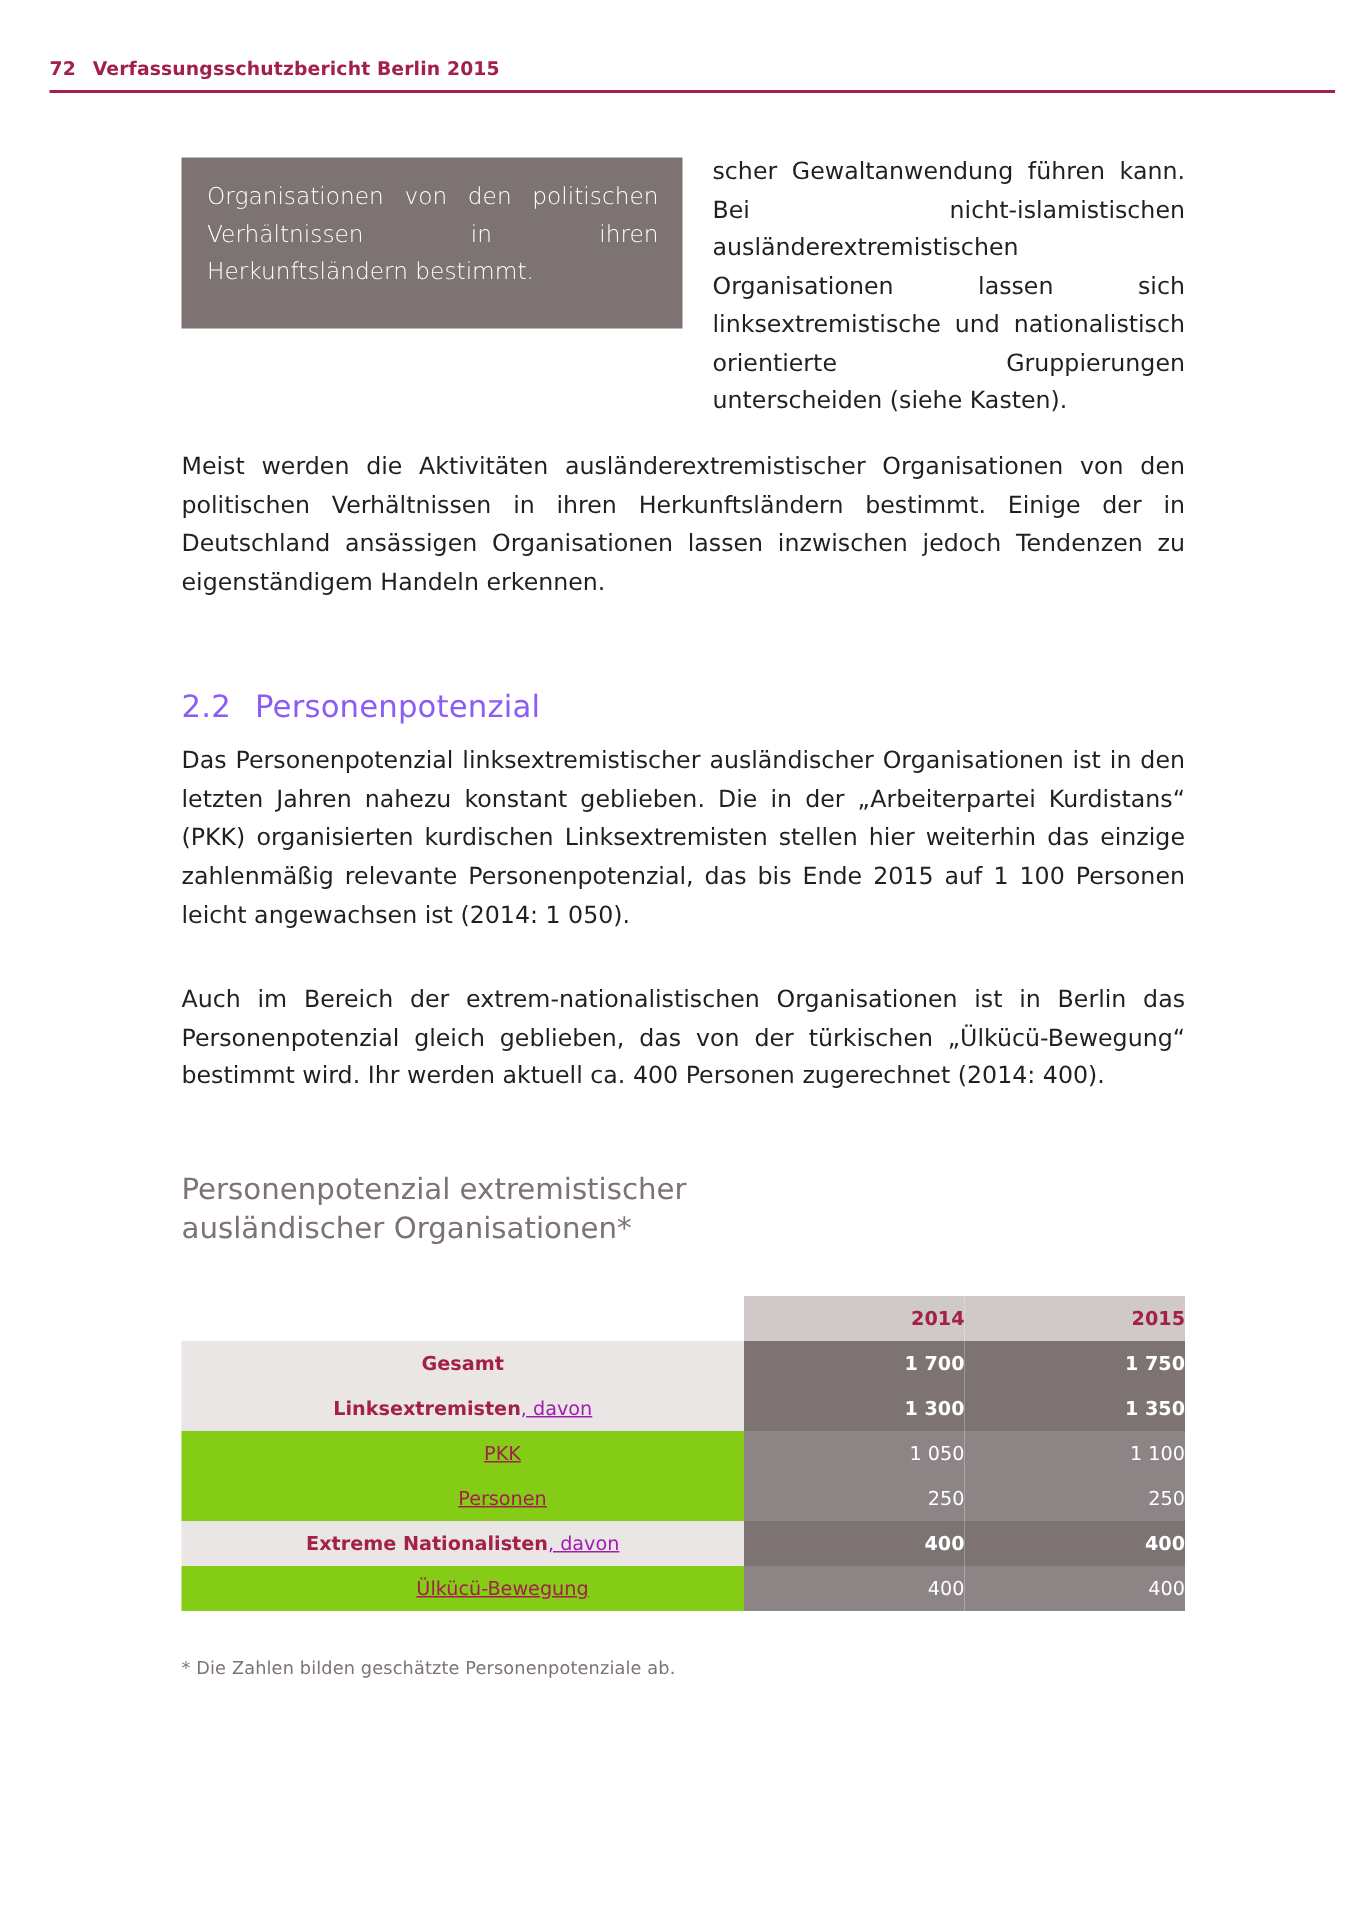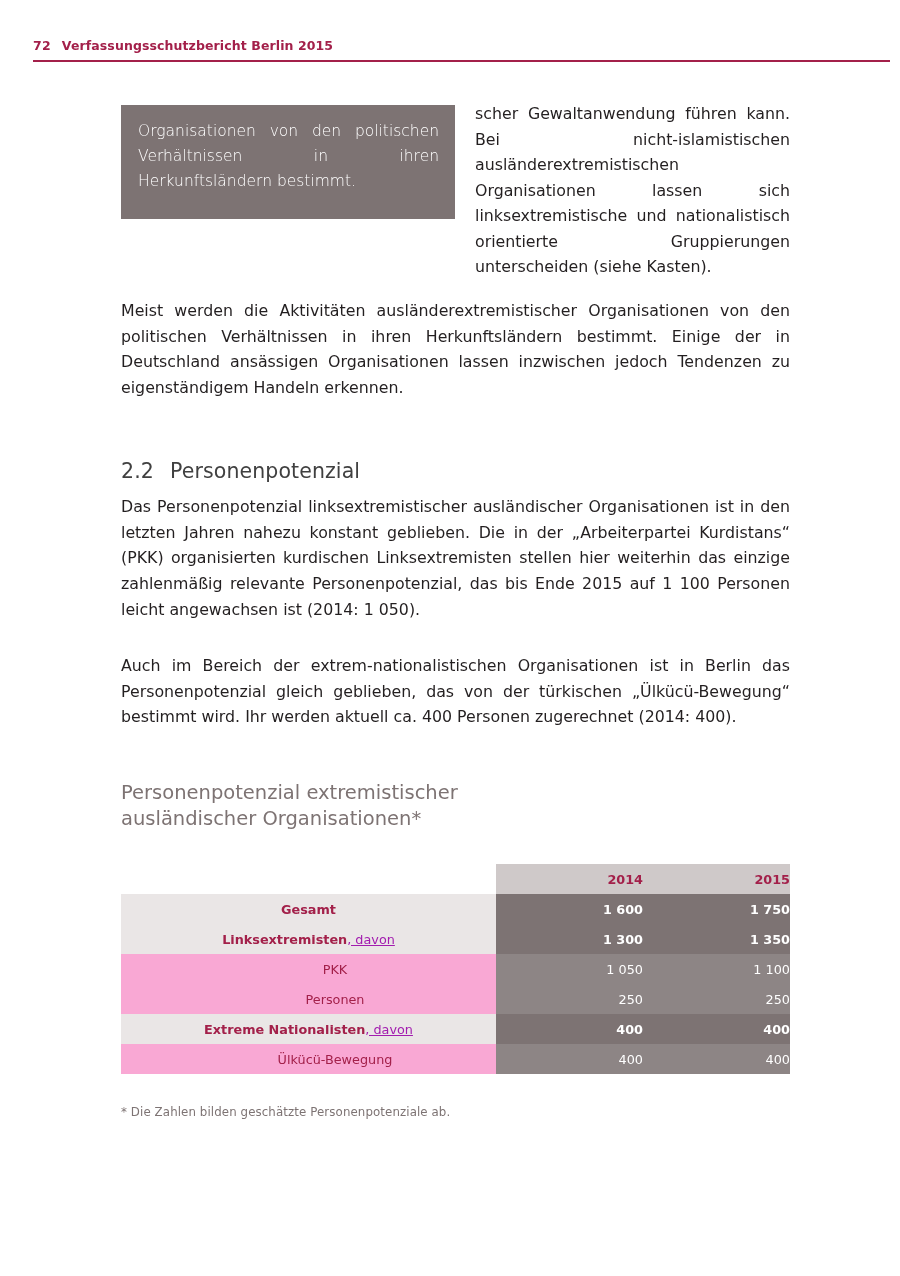--- a/index.html
+++ b/index.html
@@ -101,21 +101,21 @@
   .body-para.p1 { top: 298px; }
   .body-para.p2 { top: 494px; }
   .body-para.p3 { top: 653px; }
 
   
   .section-head {
     position: absolute;
     left: 121px;
     top: 459px;
     width: 669px;
-    color: #404040;
+    color: #8b5cf6;
     font-size: 20.5px;
     font-weight: normal;
     letter-spacing: 0.1px;
   }
   .section-head .num {
     display: inline-block;
     min-width: 49px;
   }
 
   
@@ -175,21 +175,21 @@
   .cell-num.bold { font-weight: bold; }
   .cell-num.head {
     color: #a3204a;
     font-weight: bold;
   }
 
   
   .bg-empty   { background: #ffffff; }
   .bg-headnum { background: #cfc9c9; }
   .bg-rowlight{ background: #eae6e6; }
-  .bg-rowwhite{ background: #f9a8d4; }
+  .bg-rowwhite{ background: #84cc16; text-decoration: underline; }
   .bg-numdark { background: #7d7373; }
   .bg-numgrey { background: #8d8585; }
 
   .cell-sep { border-bottom: 2px solid #ffffff; }
   .col-sep  { border-left: 2px solid #ffffff; }
 
   .table-note {
     position: absolute;
     left: 121px;
     top: 1073px;
@@ -245,21 +245,21 @@
           <th class="bg-empty cell-sep"></th>
           <th class="bg-headnum cell-num head cell-sep">2014</th>
           <th class="bg-headnum cell-num head cell-sep col-sep">2015</th>
         </tr>
       </thead>
       <tbody>
         <tr>
           <td class="bg-rowlight cell-label bold cell-sep">
             <span>Gesamt</span><span class="davon"></span>
           </td>
-          <td class="bg-numdark cell-num bold cell-sep">1 600</td>
+          <td class="bg-numdark cell-num bold cell-sep">1 700</td>
           <td class="bg-numdark cell-num bold cell-sep col-sep">1 750</td>
         </tr>
         <tr>
           <td class="bg-rowlight cell-label bold cell-sep">
             <span>Linksextremisten</span><span class="davon">, davon</span>
           </td>
           <td class="bg-numdark cell-num bold cell-sep">1 300</td>
           <td class="bg-numdark cell-num bold cell-sep col-sep">1 350</td>
         </tr>
         <tr>

